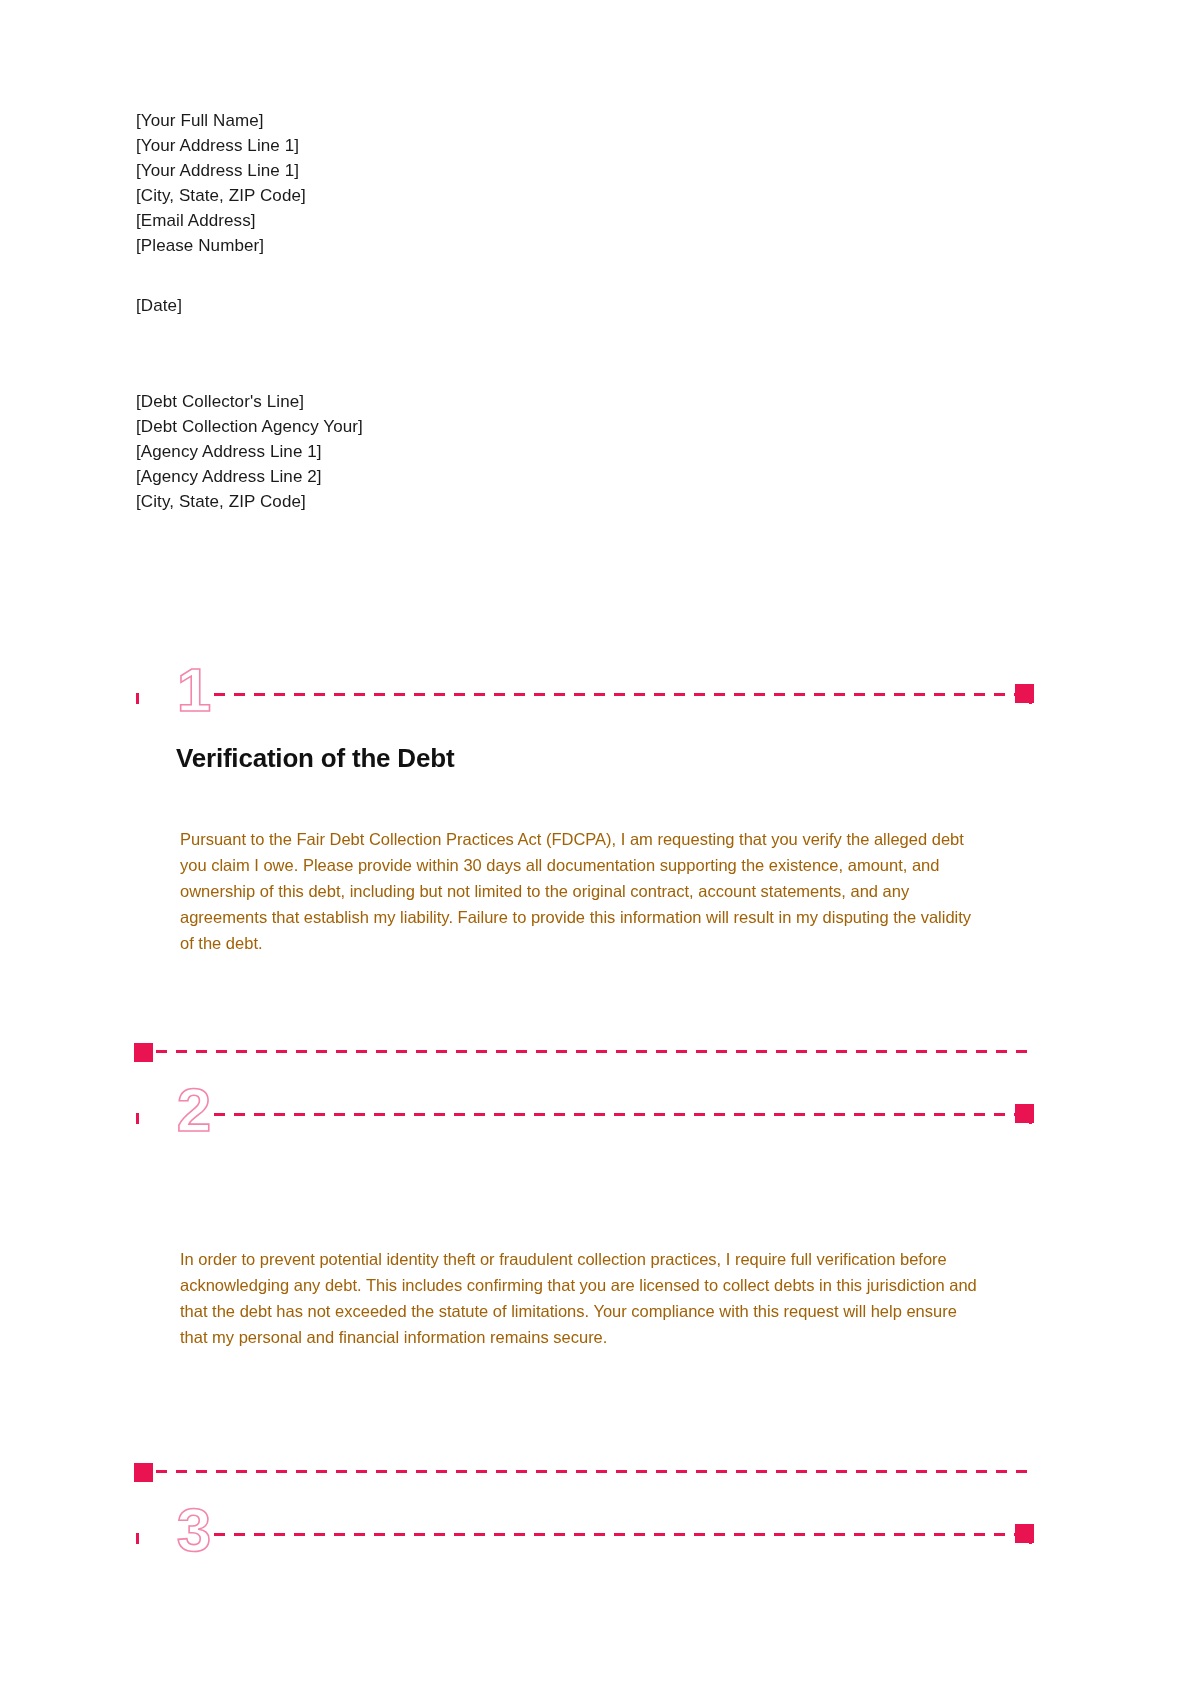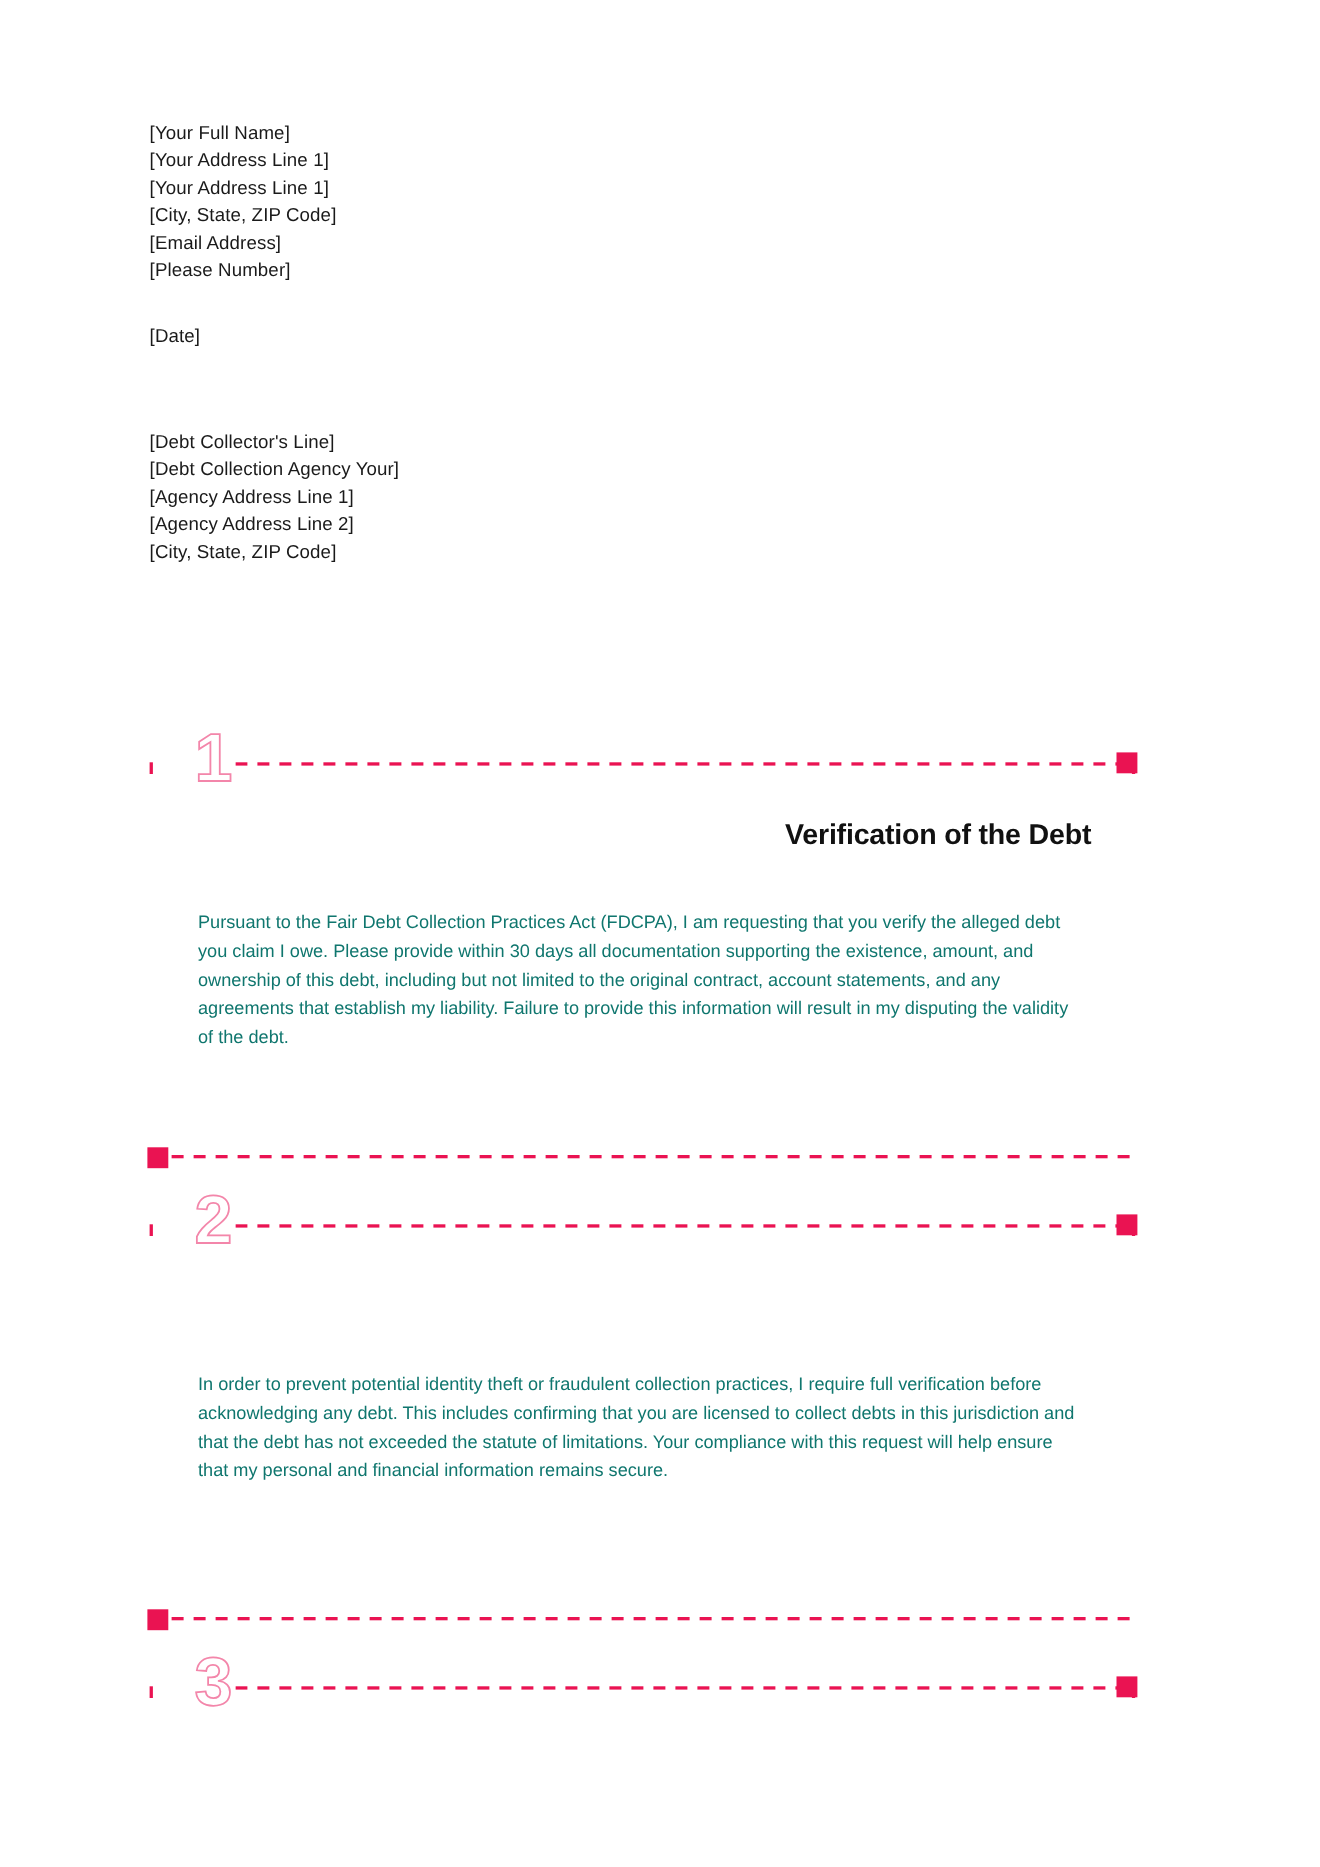--- a/index.html
+++ b/index.html
@@ -109,35 +109,35 @@
     -webkit-text-stroke: 1.6px #F386AA;
     letter-spacing: 0;
     user-select: none;
   }
 
   .sec-heading {
     position: absolute;
     left: 40px;
     right: 40px;
     top: 50px;
-    text-align: right;
+    text-align: left;
     font-size: 26px;
     font-weight: bold;
     color: #111111;
     letter-spacing: -0.2px;
   }
 
   .sec-body {
     position: absolute;
     left: 44px;
     width: 798px;
     top: 133px;
     font-size: 16.5px;
     line-height: 26px;
-    color: #0f766e;
+    color: #a16207;
     text-align: left;
   }
 </style>
 </head>
 <body>
 
 <div class="page">
 
   <div class="addr-block addr-sender">
     <div class="line">[Your Full Name]</div>

